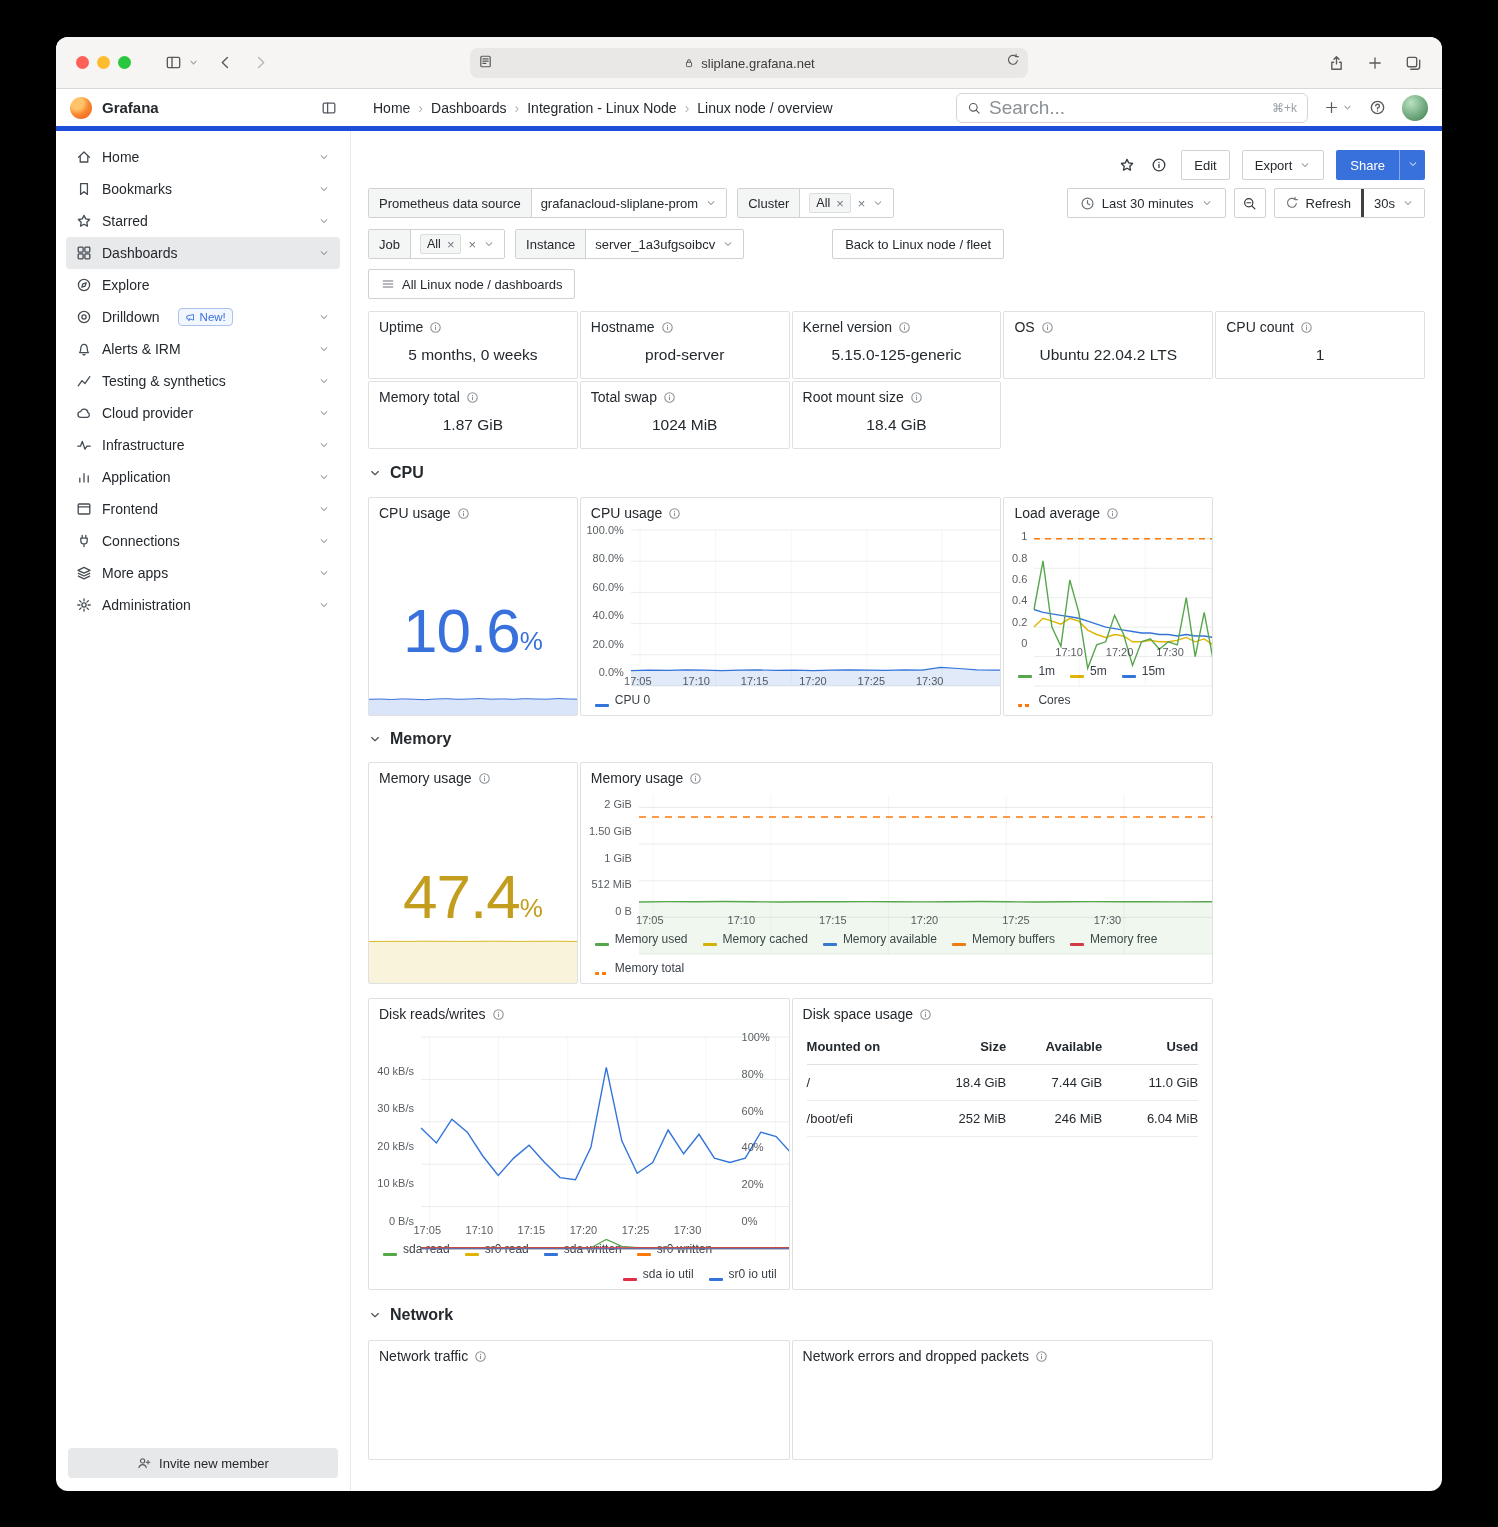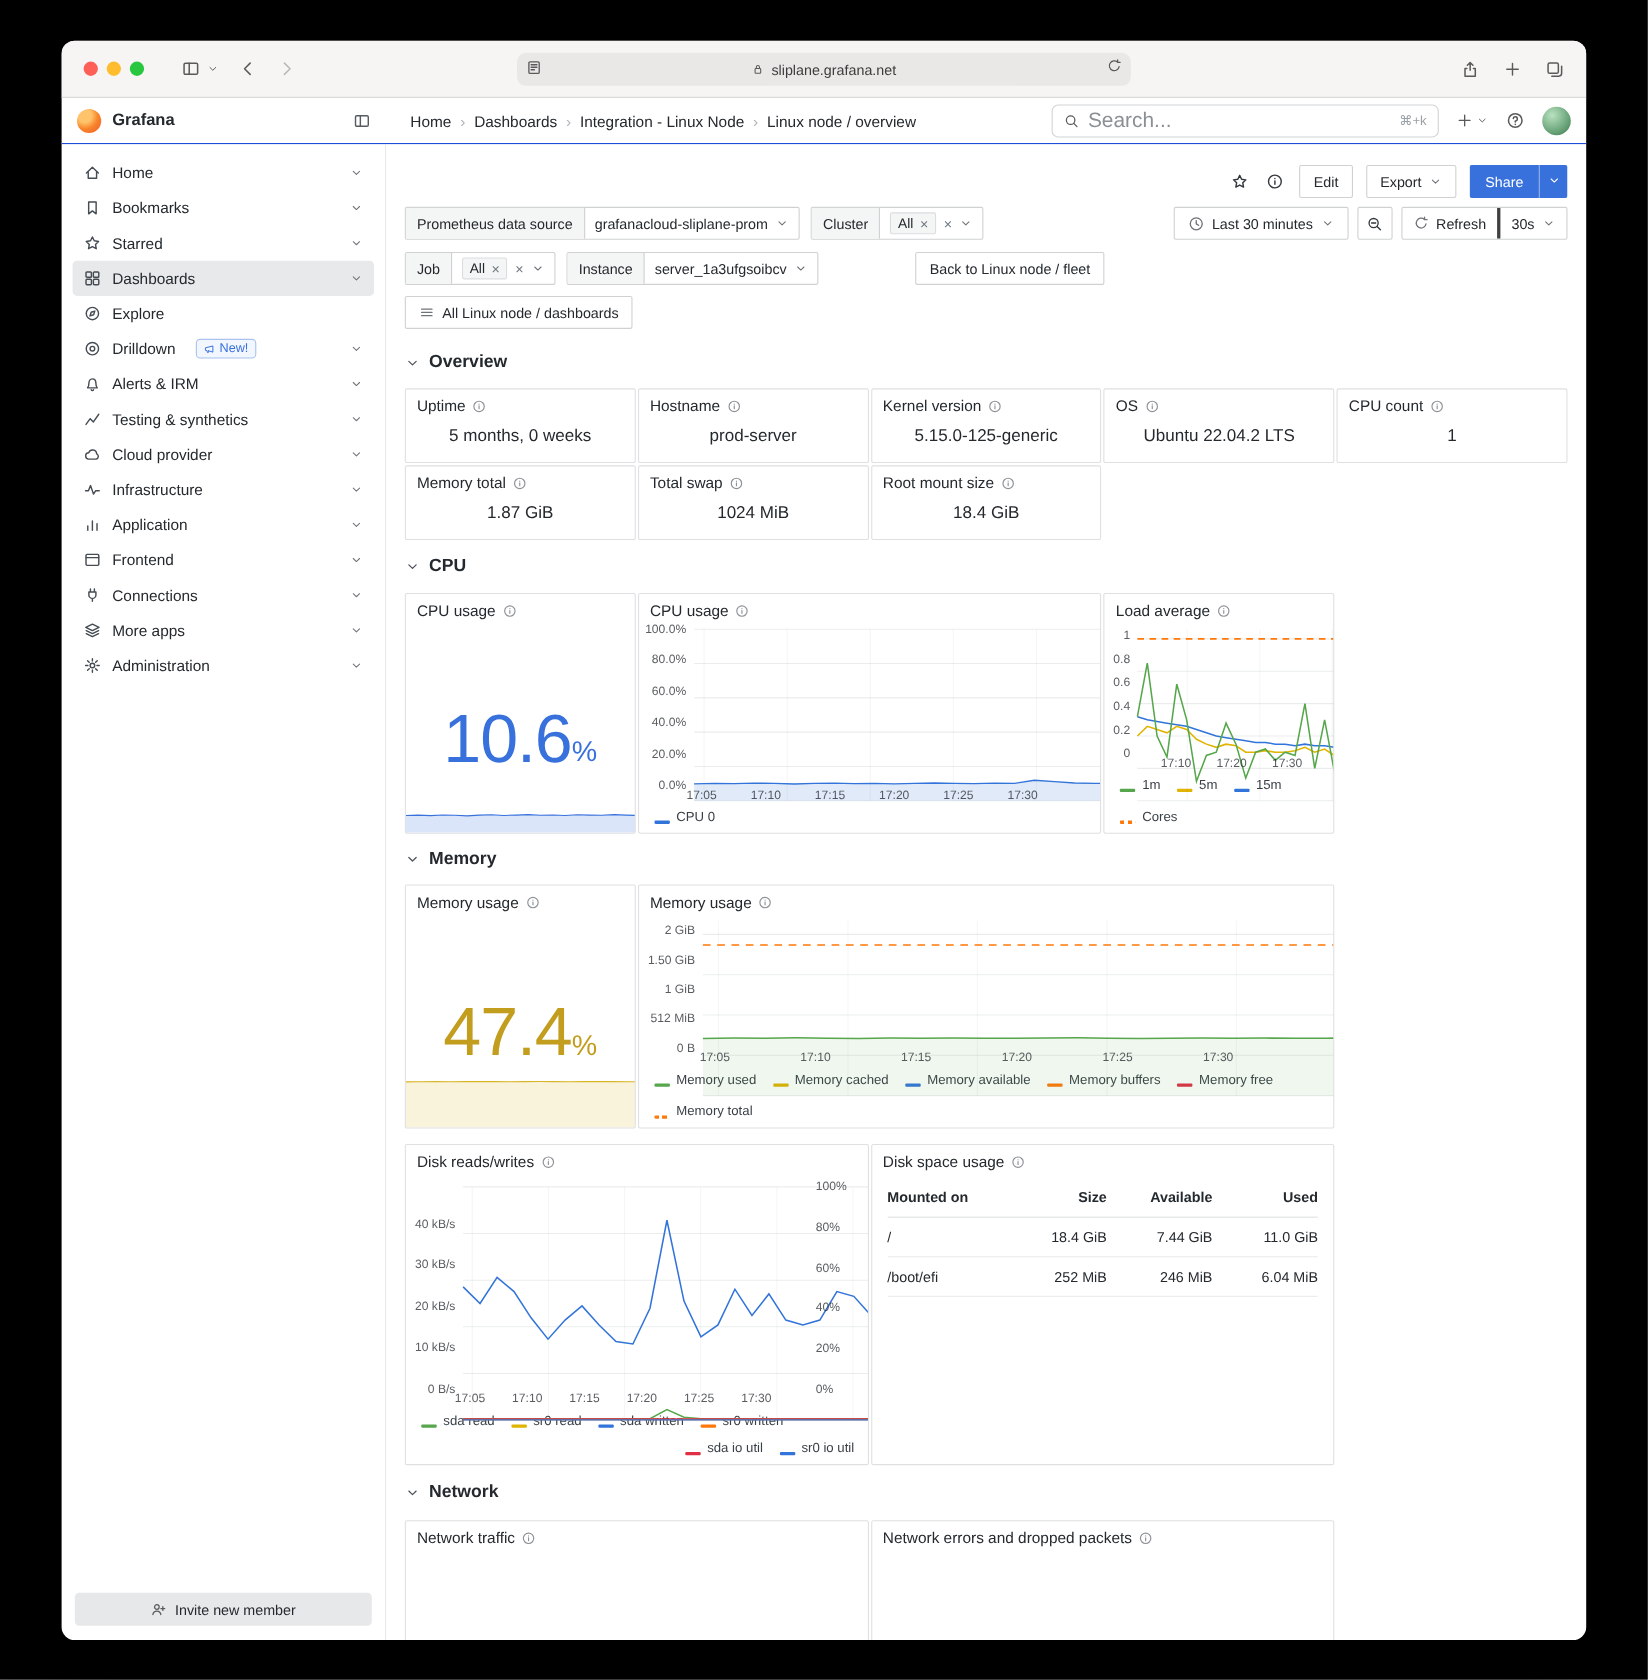--- a/index.html
+++ b/index.html
@@ -13,21 +13,21 @@
   .tl.red{background:#fe5f57}.tl.yel{background:#febc2e}.tl.grn{background:#29c73f}
   .bicon{color:#5a5a5a;display:inline-flex;align-items:center;justify-content:center}
   .bnav{display:flex;align-items:center;gap:18px;margin-left:26px}
   .bnav .dis{color:#b9b8b7}
   .urlbar{position:absolute;left:50%;top:11px;transform:translateX(-50%);width:558px;height:30px;background:#e9e8e7;border-radius:8px;display:flex;align-items:center;justify-content:center;gap:6px;font-size:13px;color:#3c3c3c}
   .urlbar .reload{position:absolute;right:8px;top:5px;color:#5a5a5a}
   .urlbar .pagetool{position:absolute;left:8px;top:6px;color:#5a5a5a}
   .bright{position:absolute;right:20px;top:0;height:52px;display:flex;align-items:center;gap:22px;color:#5a5a5a}
 
   
-  .gf-topbar{height:42px;border-bottom:1px solid #1d4ed8;display:flex;align-items:center;padding-right:14px}
+  .gf-topbar{height:42px;border-bottom:5px solid #1d4ed8;display:flex;align-items:center;padding-right:14px}
   .tb-left{width:295px;display:flex;align-items:center;gap:10px;padding:0 14px;flex-shrink:0}
   .logo{width:22px;height:22px;border-radius:50%;background:radial-gradient(circle at 32% 28%,#ffc46b 0 28%,#f8852c 55%,#ef5a28 100%);flex-shrink:0}
   .brand{font-size:15px;font-weight:600}
   .tb-left .collapse{margin-left:auto;color:#555b61}
   .breadcrumb{display:flex;align-items:center;gap:8px;font-size:14px;margin-left:22px;white-space:nowrap}
   .bc-sep{color:#b0b4b8}
   .bc-item{color:#24292e}
   .searchbox{margin-left:auto;width:352px;height:30px;border:1px solid #d2d4d6;border-radius:6px;display:flex;align-items:center;padding:0 10px;gap:8px;color:#82878c}
   .searchbox input{border:none;outline:none;background:transparent;flex:1;font-size:19px;color:#24292e;font-family:inherit}
   .searchbox input::placeholder{color:#8b9095}
@@ -587,28 +587,20 @@
         <button class="btn">
           <span class="dim">
               <svg width="14" height="14" viewBox="0 0 16 16" fill="none" stroke="currentColor" stroke-width="1.3" stroke-linecap="round" stroke-linejoin="round">
                 <path d="M2.6 4.6h10.8M2.6 8h10.8M2.6 11.4h10.8"></path>
               </svg>
             </span>
           <span>All Linux node / dashboards</span>
         </button>
       </div>
 
-      <div class="sec-h mt20">
-        <span class="dim">
-            <svg width="14" height="14" viewBox="0 0 16 16" fill="none" stroke="currentColor" stroke-width="1.3" stroke-linecap="round" stroke-linejoin="round">
-              <path d="M4.2 6.3 8 10l3.8-3.7"></path>
-            </svg>
-          </span>
-        <span>Overview</span>
-      </div>
       <div class="grid mt12" id="statsGrid">
           <div class="panel stat">
             <div class="ptitle">
               <span>Uptime</span>
               <span class="info">
                 <svg width="13" height="13" viewBox="0 0 16 16" fill="none" stroke="currentColor" stroke-width="1.3" stroke-linecap="round" stroke-linejoin="round">
                   <circle cx="8" cy="8" r="5.8"></circle>
                   <path d="M8 7.4v3.2M8 5.3v.1"></path>
                 </svg>
               </span>

